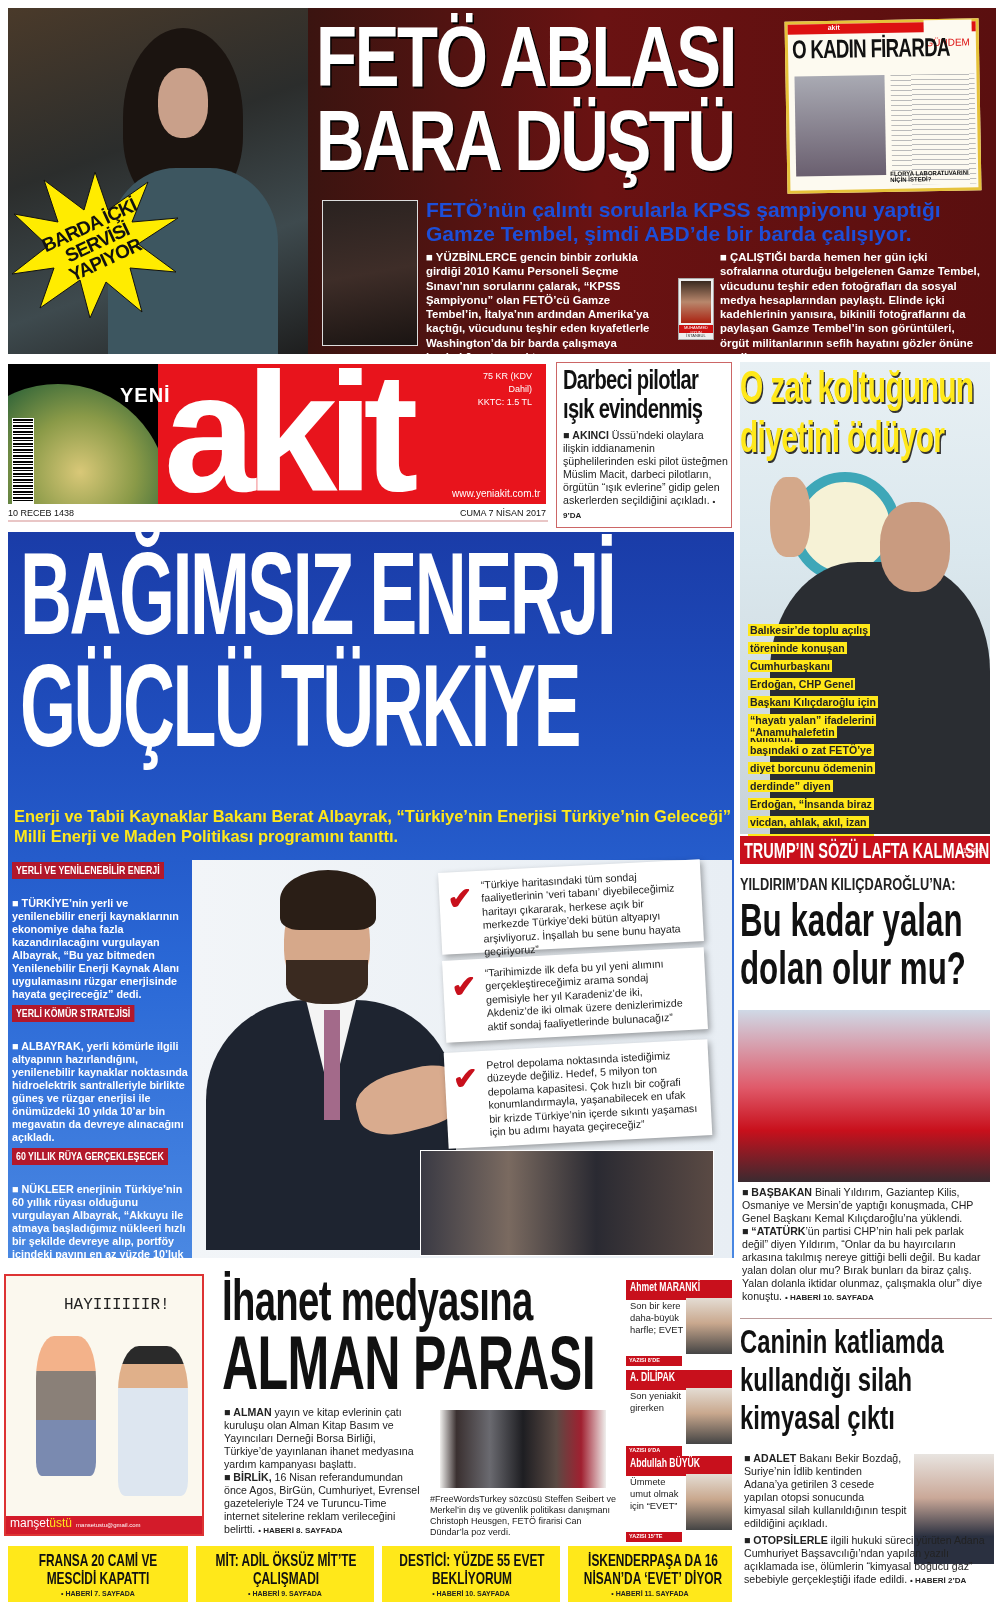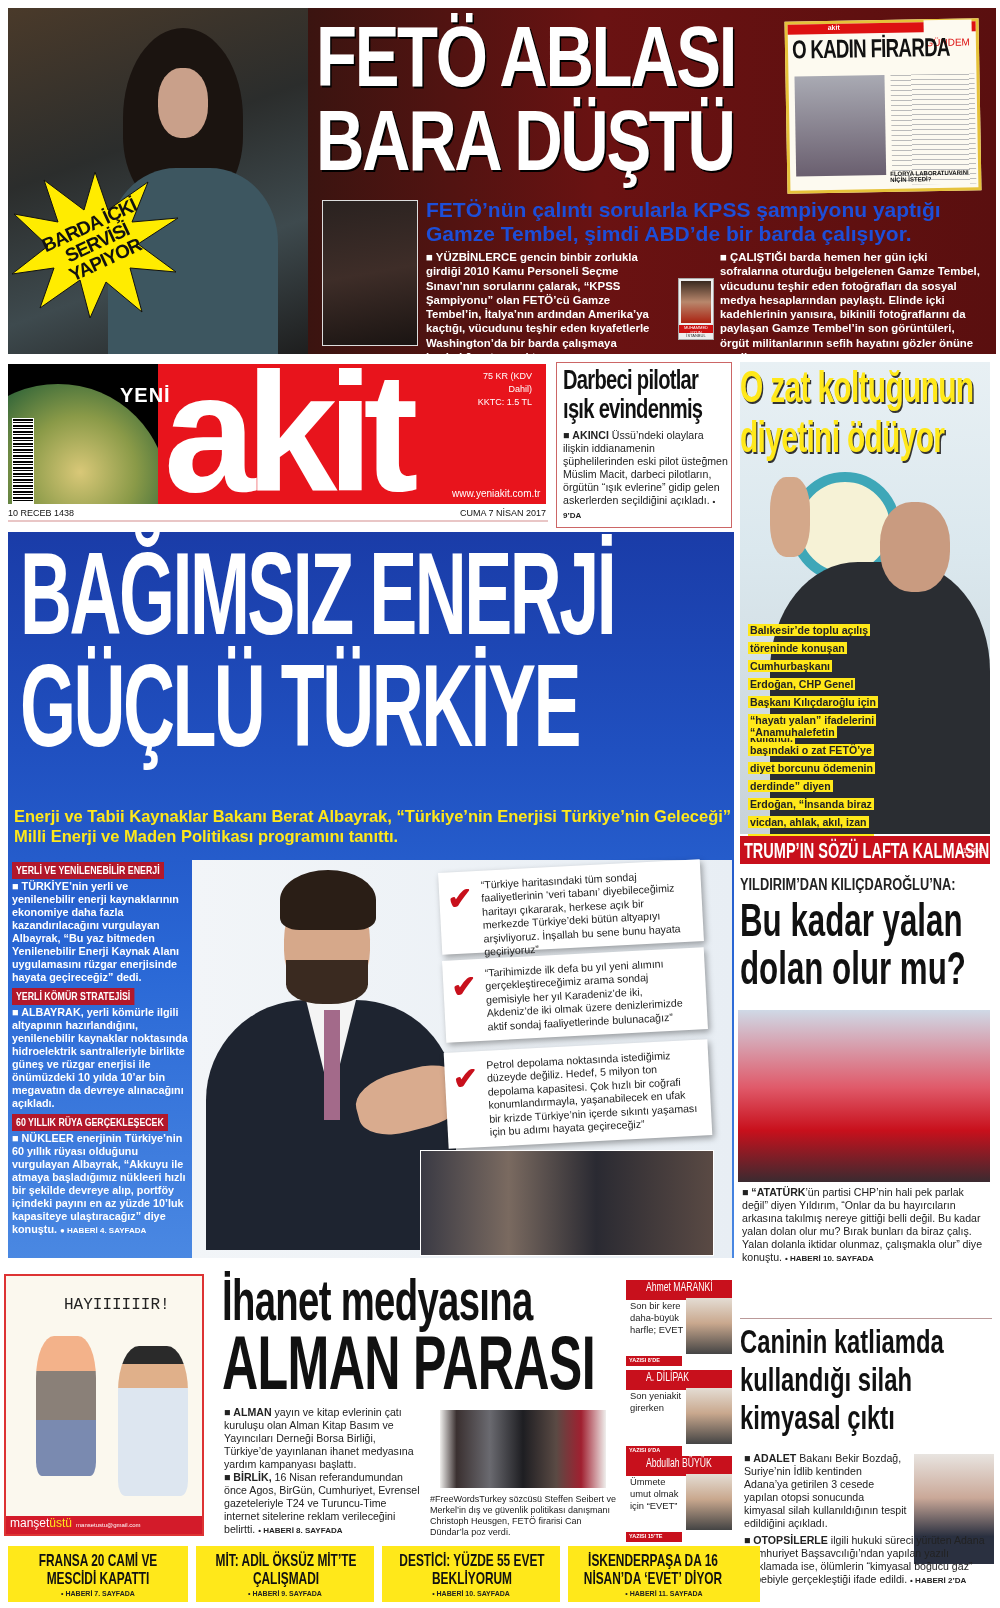--- a/index.html
+++ b/index.html
@@ -60,21 +60,21 @@
 #erd-c2{left:748px;top:722px;width:125px}
 #trump{left:740px;top:836px;width:250px;height:28px;background:#c8101c}
 #trump-t{position:absolute;left:4px;top:2px;color:#fff;font-weight:900;font-size:22px;transform:scaleX(.66);transform-origin:left top;white-space:nowrap}
 #trump-r{position:absolute;right:6px;top:10px;color:#fff;font-size:8px}
 
 #blue{left:8px;top:532px;width:726px;height:726px;background:linear-gradient(180deg,#1a3ca8 0%,#2050c0 30%,#2a68d6 60%,#4a88e2 100%)}
 #bh{left:20px;top:538px;width:1000px;color:#fff;font-weight:900;font-size:116px;line-height:112px;letter-spacing:-4px;transform:scaleX(.62);transform-origin:left top;white-space:nowrap}
 #blue-sub{left:14px;top:806px;width:720px;color:#ffe81a;font-weight:900;font-size:16.5px;line-height:20px}
 .tag{background:#b2182b;color:#fff;font-weight:900;font-size:11px;padding:2px 5px;display:inline-block;transform:scaleX(.8);transform-origin:left top;white-space:nowrap}
 #side{left:12px;top:860px;width:180px;color:#fff;font-size:10.8px;line-height:13px;font-weight:bold}
-#side .para{margin:1px 0 4px 0}
+#side .para{margin:18px 0 4px 0}
 #side .tagwrap{margin-top:2px}
 #white-panel{left:192px;top:860px;width:540px;height:398px;background:linear-gradient(90deg,#f2f5f8,#e8eef4)}
 #albayrak{left:196px;top:870px;width:270px;height:380px}
 #albayrak .hair{position:absolute;left:84px;top:0;width:96px;height:60px;border-radius:50% 50% 20% 20%;background:#2a1e16}
 #albayrak .face{position:absolute;left:88px;top:20px;width:86px;height:110px;border-radius:45%;background:#d6a88a}
 #albayrak .beard{position:absolute;left:90px;top:90px;width:82px;height:44px;border-radius:0 0 45% 45%;background:#3a2a20}
 #albayrak .suit{position:absolute;left:10px;top:130px;width:250px;height:250px;border-radius:40% 40% 0 0;background:#1e2430}
 #albayrak .shirt{position:absolute;left:110px;top:130px;width:50px;height:100px;background:#f4f4f4;clip-path:polygon(0 0,100% 0,50% 100%)}
 #albayrak .tie{position:absolute;left:128px;top:140px;width:16px;height:110px;background:#a36a8a}
 #albayrak .hand{position:absolute;left:160px;top:200px;width:110px;height:60px;border-radius:40%;background:#d9ab8e;transform:rotate(-15deg)}
@@ -102,36 +102,36 @@
 #cartoon .fig2{position:absolute;left:112px;top:70px;width:70px;height:150px;border-radius:30% 30% 10% 10%;background:linear-gradient(180deg,#2a2a2a 0 12%,#e0b08a 12% 28%,#dde6f0 28%)}
 #manset{position:absolute;left:0;bottom:0;width:100%;height:18px;background:#d31b2a;color:#fff;font-size:12px;font-weight:900;padding-left:4px}
 #manset span{font-size:6px;font-weight:normal;margin-left:4px}
 
 #ih-h{left:222px;top:1272px;width:480px;font-weight:900;font-size:58px;line-height:56px;color:#111;transform:scaleX(.66);transform-origin:left top;white-space:nowrap;letter-spacing:-1px}
 #ih-b{left:224px;top:1406px;width:200px;font-size:10.6px;line-height:13px;color:#222}
 #ih-photo{left:440px;top:1410px;width:166px;height:78px;background:linear-gradient(90deg,#efeeec 0%,#3a3030 10%,#6a6a70 30%,#1e1e22 50%,#5a4a44 70%,#a02030 85%,#efeeec 100%)}
 #ih-cap{left:430px;top:1494px;width:190px;font-size:9px;line-height:11px;color:#222}
 
 .colm{position:absolute;left:626px;width:106px;height:88px}
-.colm .nm{position:absolute;left:0;top:0;width:106px;height:20px;background:#c8101c;color:#fff;font-weight:400;font-size:12px;padding-left:20px;transform-origin:left}
+.colm .nm{position:absolute;left:0;top:0;width:106px;height:20px;background:#c8101c;color:#fff;font-weight:700;font-size:12px;padding-left:4px;transform-origin:left}
 .colm .nm span{display:inline-block;transform:scaleX(.72);transform-origin:left;white-space:nowrap}
 .colm .tx{position:absolute;left:4px;top:20px;width:56px;font-size:9.4px;line-height:12px;color:#222}
 .colm .ph{position:absolute;left:60px;top:18px;width:46px;height:56px;background:linear-gradient(180deg,#e4ddd4,#c9a88e 45%,#444 100%)}
 .colm .ft{position:absolute;left:0;top:76px;width:56px;height:10px;background:#c8101c;color:#fff;font-size:5.5px;font-weight:bold;padding:1px 3px}
 #colm1{top:1280px}
 #colm2{top:1370px}
 #colm3{top:1456px}
 
 .bot{position:absolute;top:1546px;height:56px;background:#ffe81a;text-align:center}
 .bot .bh{font-weight:900;font-size:17px;line-height:18px;color:#111;padding-top:6px;display:inline-block;transform:scaleX(.7);white-space:nowrap}
 .bot .bf{font-size:7px;font-weight:bold;color:#222;margin-top:2px}
 #bot1{left:8px;width:180px}
 #bot2{left:196px;width:178px}
 #bot3{left:382px;width:178px}
-#bot4{left:568px;width:192px}
+#bot4{left:568px;width:164px}
 </style>
 </head>
 <body>
 
 <div id="top" class="abs"></div>
 <div id="top-photo" class="abs">
   <div class="hair"></div>
     <div class="body"></div>
     <div class="face"></div>
 </div>
@@ -244,20 +244,21 @@
 <div id="q3" class="quote">
   <div class="chk">✔</div>
   <div class="qt">Petrol depolama noktasında istediğimiz düzeyde değiliz. Hedef, 5 milyon ton depolama kapasitesi. Çok hızlı bir coğrafi konumlandırmayla, yaşanabilecek en ufak bir krizde Türkiye’nin içerde sıkıntı yaşaması için bu adımı hayata geçireceğiz”</div>
 </div>
 <div id="crowd" class="abs"></div>
 
 <div id="yild-pre" class="abs">YILDIRIM’DAN KILIÇDAROĞLU’NA:</div>
 <div id="yild-h" class="abs" style="white-space:normal;width:370px">Bu kadar yalan dolan olur mu?</div>
 <div id="rally" class="abs"></div>
 <div id="yild-b" class="abs">
+  <div><span>■ </span><b>BAŞBAKAN</b><span> Binali Yıldırım, Gaziantep Kilis, Osmaniye ve Mersin’de yaptığı konuşmada, CHP Genel Başkanı Kemal Kılıçdaroğlu’na yüklendi.</span></div>
   <div><span>■ </span><b>“ATATÜRK</b><span>’ün partisi CHP’nin hali pek parlak değil” diyen Yıldırım, “Onlar da bu hayırcıların arkasına takılmış nereye gittiği belli değil. Bu kadar yalan dolan olur mu? Bırak bunları da biraz çalış. Yalan dolanla iktidar olunmaz, çalışmakla olur” diye konuştu.</span> <b style="font-size:8px">• HABERİ 10. SAYFADA</b></div>
 </div>
 
 <div id="rule-r" class="abs"></div>
 <div id="canin-h" class="abs" style="white-space:normal;width:340px">Caninin katliamda kullandığı silah kimyasal çıktı</div>
 <div id="canin-b1" class="abs">
   <div><span>■ </span><b>ADALET</b><span> Bakanı Bekir Bozdağ, Suriye’nin İdlib kentinden Adana’ya getirilen 3 cesede yapılan otopsi sonucunda kimyasal silah kullanıldığının tespit edildiğini açıkladı.</span></div>
 </div>
 <div id="bozdag" class="abs"></div>
 <div id="canin-b2" class="abs" style="top:1534px">

